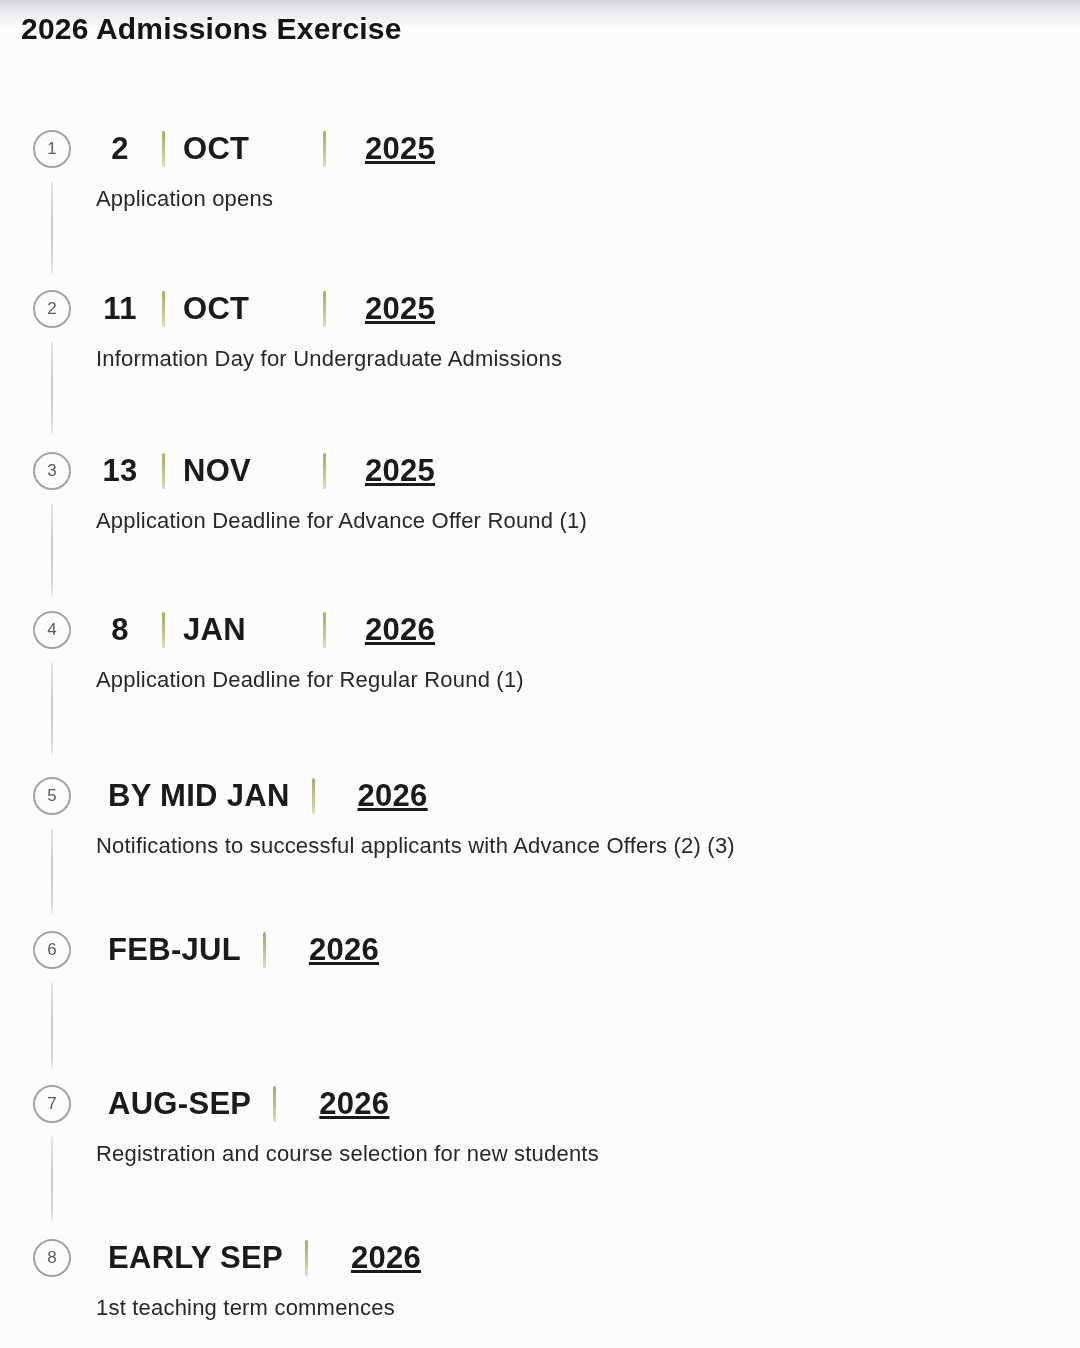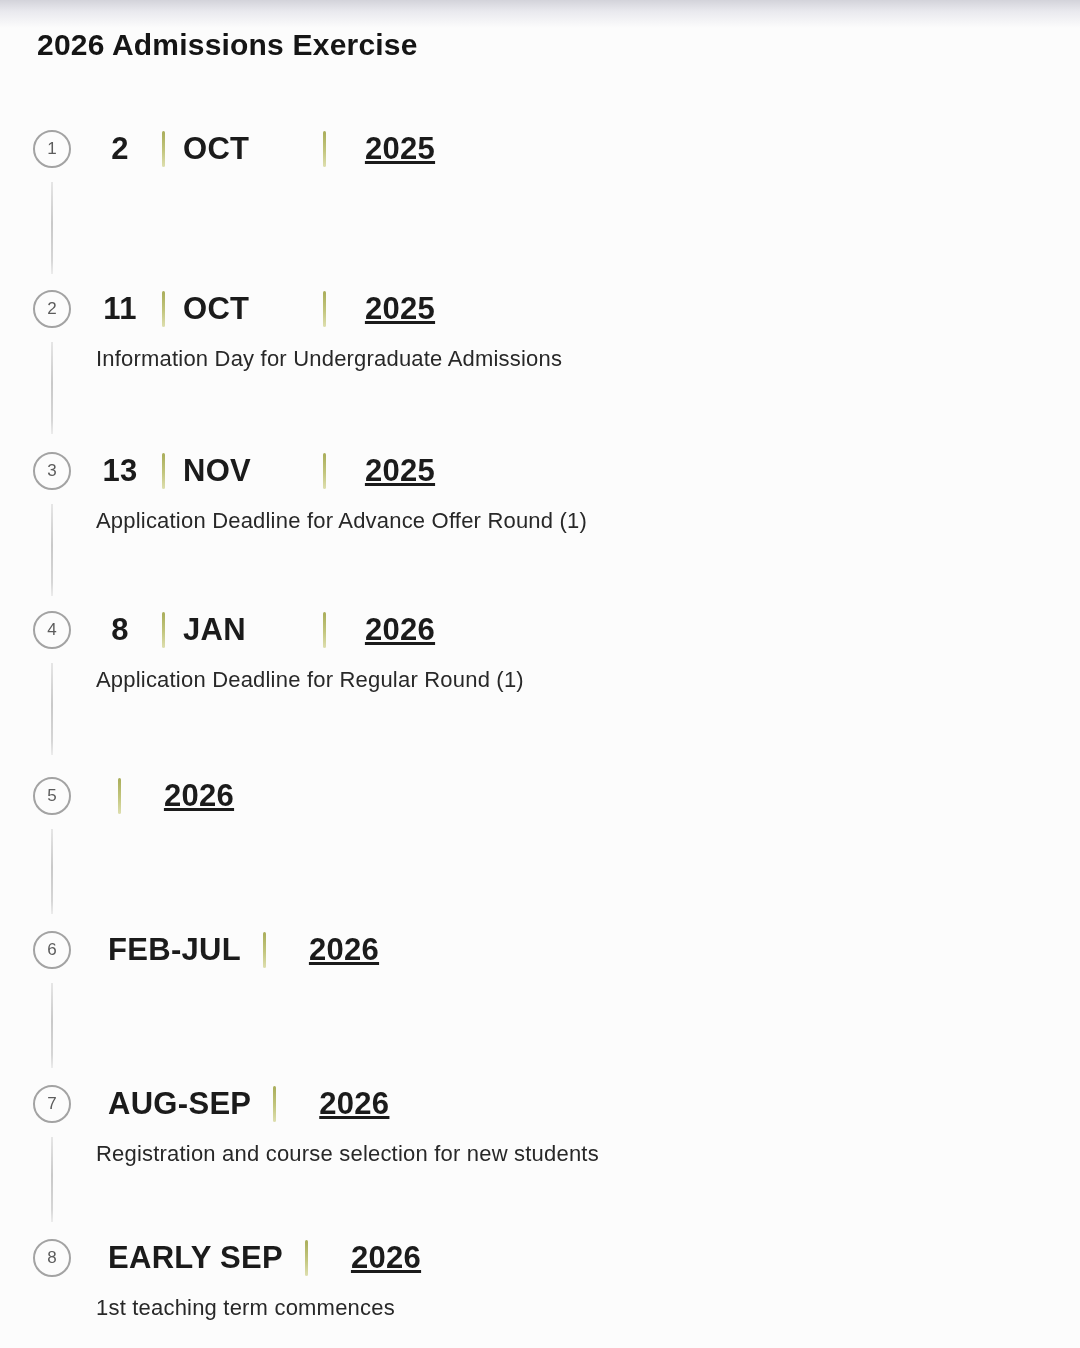--- a/index.html
+++ b/index.html
@@ -18,21 +18,21 @@
     position: absolute;
     left: 0; top: 0;
     width: 100%; height: 28px;
     background: linear-gradient(180deg, #d3d3da 0%, #e9e9ee 40%, rgba(252,252,252,0) 100%);
     pointer-events: none;
   }
   .page-title {
     position: absolute;
     left: 21px;
     top: 12px;
-    margin: 16px;
+    margin: 0;
     font-size: 30px;
     font-weight: 700;
     letter-spacing: 0.2px;
     color: #151515;
   }
   .timeline {
     position: absolute;
     left: 0; top: 0;
     width: 100%; height: 100%;
   }
@@ -122,20 +122,21 @@
         <span>1</span>
       </div>
     <div class="connector"></div>
     <div class="date-row">
       <span class="cell-day">2</span>
       <span class="vdiv"></span>
       <span class="cell-month">OCT</span>
       <span class="vdiv"></span>
       <span class="cell-year">2025</span>
     </div>
+    <div class="desc">Application opens</div>
   </div>
 
   <div class="item i2">
     <div class="circle">
         <span>2</span>
       </div>
     <div class="connector"></div>
     <div class="date-row">
       <span class="cell-day">11</span>
       <span class="vdiv"></span>
@@ -175,23 +176,25 @@
     </div>
     <div class="desc">Application Deadline for Regular Round (1)</div>
   </div>
 
   <div class="item i5">
     <div class="circle">
         <span>5</span>
       </div>
     <div class="connector"></div>
     <div class="date-row">
-      <span class="vdiv after-period"></span>
-      <span class="cell-year">2026</span>
-    </div>
+      <span class="cell-period">BY MID JAN</span>
+      <span class="vdiv after-period"></span>
+      <span class="cell-year">2026</span>
+    </div>
+    <div class="desc">Notifications to successful applicants with Advance Offers (2) (3)</div>
   </div>
 
   <div class="item i6">
     <div class="circle">
         <span>6</span>
       </div>
     <div class="connector"></div>
     <div class="date-row">
       <span class="cell-period">FEB-JUL</span>
       <span class="vdiv after-period"></span>

